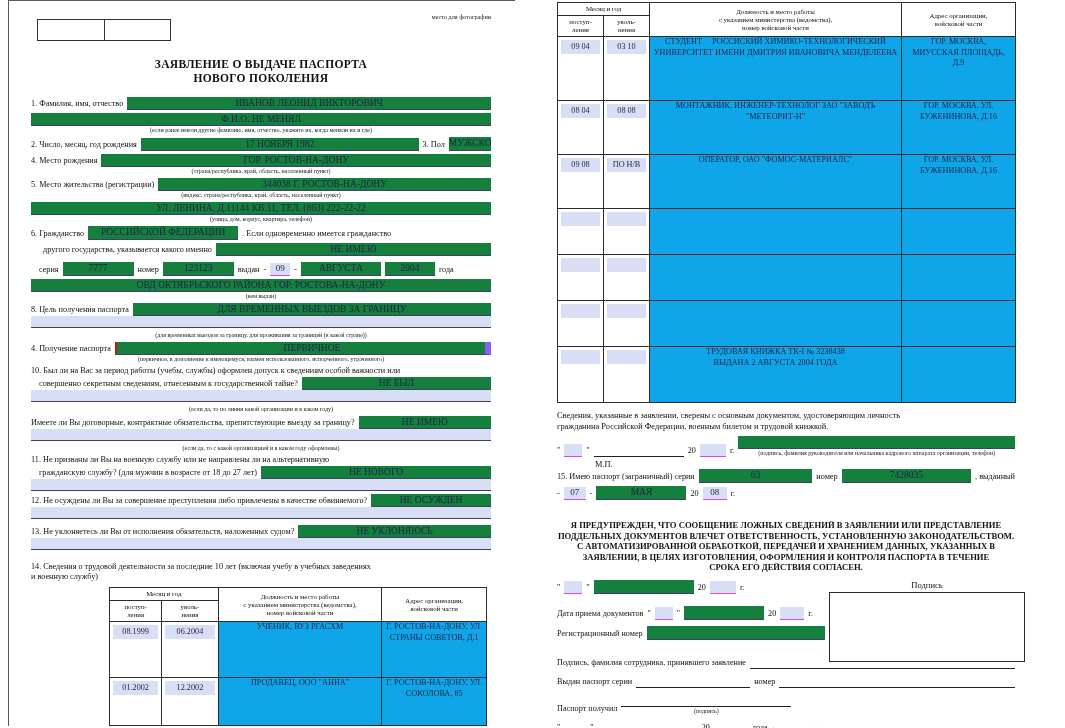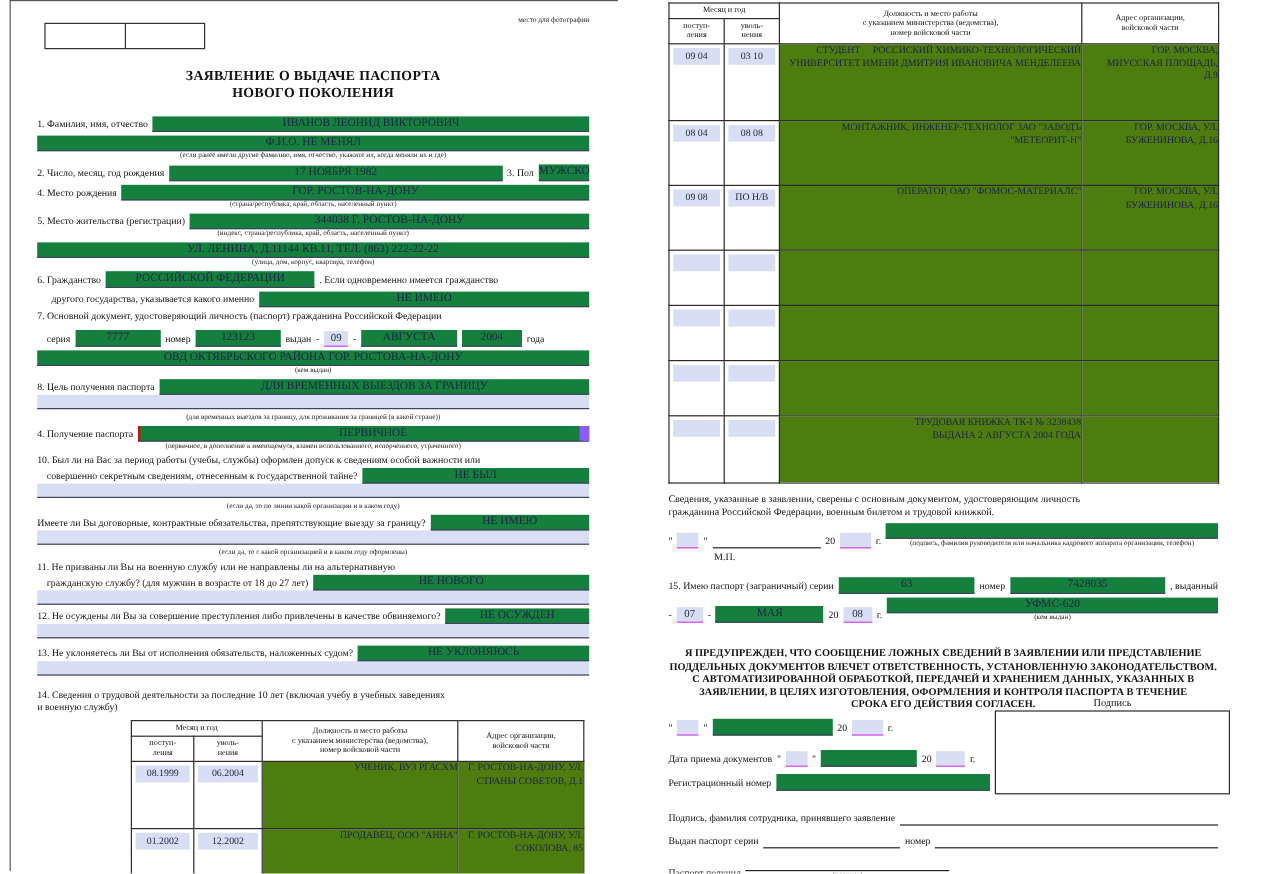--- a/index.html
+++ b/index.html
@@ -25,41 +25,41 @@
   div.fv{width:100%;box-sizing:border-box;}
   span.fv{display:inline-block;}
   .grow{flex:1 1 auto;}
   .col{display:flex;flex-direction:column;}
   .cap{font-size:6px;line-height:8px;text-align:center;color:#222;margin-bottom:3px;}
   .cap-inline{font-size:6.2px;color:#222;margin-bottom:1px;}
   .strip{background:#d8def4;border-bottom:1px solid #3f425e;height:11px;margin-bottom:3px;width:100%;}
   .bl{border-bottom:1px solid #222;height:12px;display:inline-block;}
   .qbox{background:#d8def4;border-bottom:1px solid #d946ef;height:12px;line-height:11px;
         font-size:9px;text-align:center;color:#1d2346;display:inline-block;}
-  .red-edges{border-left:2px solid #c11;border-right:8px solid #8b5cf6;padding-left:22px;}
+  .red-edges{border-left:2px solid #c11;border-right:6px solid #8b5cf6;padding-left:22px;}
   .pre{white-space:pre-line;}
   .ind8{margin-left:8px;} .ind12{margin-left:12px;}
   .w18{width:18px;} .w20{width:20px;} .w22{width:22px;} .w24{width:24px;} .w26{width:26px;} .w35{width:35px;} .w50{width:50px;} .w70{width:70px;}
   .w80{width:80px;} .w85{width:71px;} .w90{width:90px;} .w100{width:100px;}
-  .w105{width:114px;} .w110{width:130px;} .w150{width:174px;}
+  .w105{width:114px;} .w110{width:130px;} .w150{width:150px;}
   .w170{width:170px;} .w200{width:200px;}
   .wt{border-collapse:collapse;table-layout:fixed;color:#1d2346;}
   .wt th,.wt td{border:1px solid #2b2b2b;padding:0;vertical-align:top;overflow:hidden;}
   .wt th{font-size:6.8px;line-height:8px;font-weight:normal;color:#111;text-align:center;
          white-space:pre-line;padding:2px 1px;vertical-align:middle;}
   .dbox{background:#d8def4;height:14px;line-height:14px;margin:3px 3px 0 3px;text-align:center;
         font-size:8.2px;white-space:nowrap;}
-  .lav{background:#4d7c0f;text-align:right;white-space:pre-line;font-size:8.2px;line-height:10.5px;
+  .lav{background:#0ea5e9;text-align:center;white-space:pre-line;font-size:8.2px;line-height:10.5px;
        padding-top:3px;}
   .wt-l{width:378px;margin-left:78px;}
   .wt-r{width:458px;margin-bottom:7px;}
   .verify{font-size:8.4px;line-height:11px;white-space:pre-line;margin-bottom:4px;}
   .warn{font-weight:bold;font-size:8.6px;line-height:10.6px;text-align:center;white-space:pre-line;
         margin:20px 0 7px 0;}
-  .mp{font-size:8.4px;margin:1px 0 12px 38px;}
+  .mp{font-size:8.4px;margin:1px 0 0 38px;}
   .narrow{width:268px;}
   .sig{position:absolute;left:284px;top:580px;width:196px;}
   .sig-label{font-size:8.6px;text-align:center;margin-bottom:2px;}
   .sig-box{border:1px solid #2b2b2b;height:68px;background:#fff;}
   .mb0{margin-bottom:0;} .mb5{margin-bottom:5px;} .mt6{margin-top:6px;} .mt12{margin-top:12px;}
 </style>
 </head>
 <body>
 
 <div class="page-l">
@@ -106,21 +106,20 @@
   <div class="row">
     <span class="t">6. Гражданство</span>
     <span class="fv w150">РОССИЙСКОЙ ФЕДЕРАЦИИ</span>
     <span class="t">. Если одновременно имеется гражданство</span>
   </div>
   <div class="row">
     <span class="t ind12">другого государства, указывается какого именно</span>
     <div class="fv grow">НЕ ИМЕЮ</div>
   </div>
 
-  <div class="t twrap">7. Основной документ, удостоверяющий личность (паспорт) гражданина Российской Федерации</div>
   <div class="row mt6">
     <span class="t ind8">серия</span>
     <span class="fv w85">7777</span>
     <span class="t">номер</span>
     <span class="fv w85">123123</span>
     <span class="t">выдан</span>
     <span class="t">-</span>
     <span class="qbox w20">09</span>
     <span class="t">-</span>
     <span class="fv w80">АВГУСТА</span>
@@ -362,24 +361,20 @@
     <span class="t">, выданный</span>
   </div>
   <div class="row mb0">
     <span class="t">-</span>
     <span class="qbox w22">07</span>
     <span class="t">-</span>
     <span class="fv w90">МАЯ</span>
     <span class="t">20</span>
     <span class="qbox w24">08</span>
     <span class="t">г.</span>
-    <div class="col grow">
-      <div class="fv">УФМС-620</div>
-      <div class="cap mb0">(кем выдан)</div>
-    </div>
   </div>
 
   <div class="warn">Я ПРЕДУПРЕЖДЕН, ЧТО СООБЩЕНИЕ ЛОЖНЫХ СВЕДЕНИЙ В ЗАЯВЛЕНИИ ИЛИ ПРЕДСТАВЛЕНИЕ
 ПОДДЕЛЬНЫХ ДОКУМЕНТОВ ВЛЕЧЕТ ОТВЕТСТВЕННОСТЬ, УСТАНОВЛЕННУЮ ЗАКОНОДАТЕЛЬСТВОМ.
 С АВТОМАТИЗИРОВАННОЙ ОБРАБОТКОЙ, ПЕРЕДАЧЕЙ И ХРАНЕНИЕМ ДАННЫХ, УКАЗАННЫХ В
 ЗАЯВЛЕНИИ, В ЦЕЛЯХ ИЗГОТОВЛЕНИЯ, ОФОРМЛЕНИЯ И КОНТРОЛЯ ПАСПОРТА В ТЕЧЕНИЕ
 СРОКА ЕГО ДЕЙСТВИЯ СОГЛАСЕН.</div>
 
   <div class="narrow">
     <div class="row">

